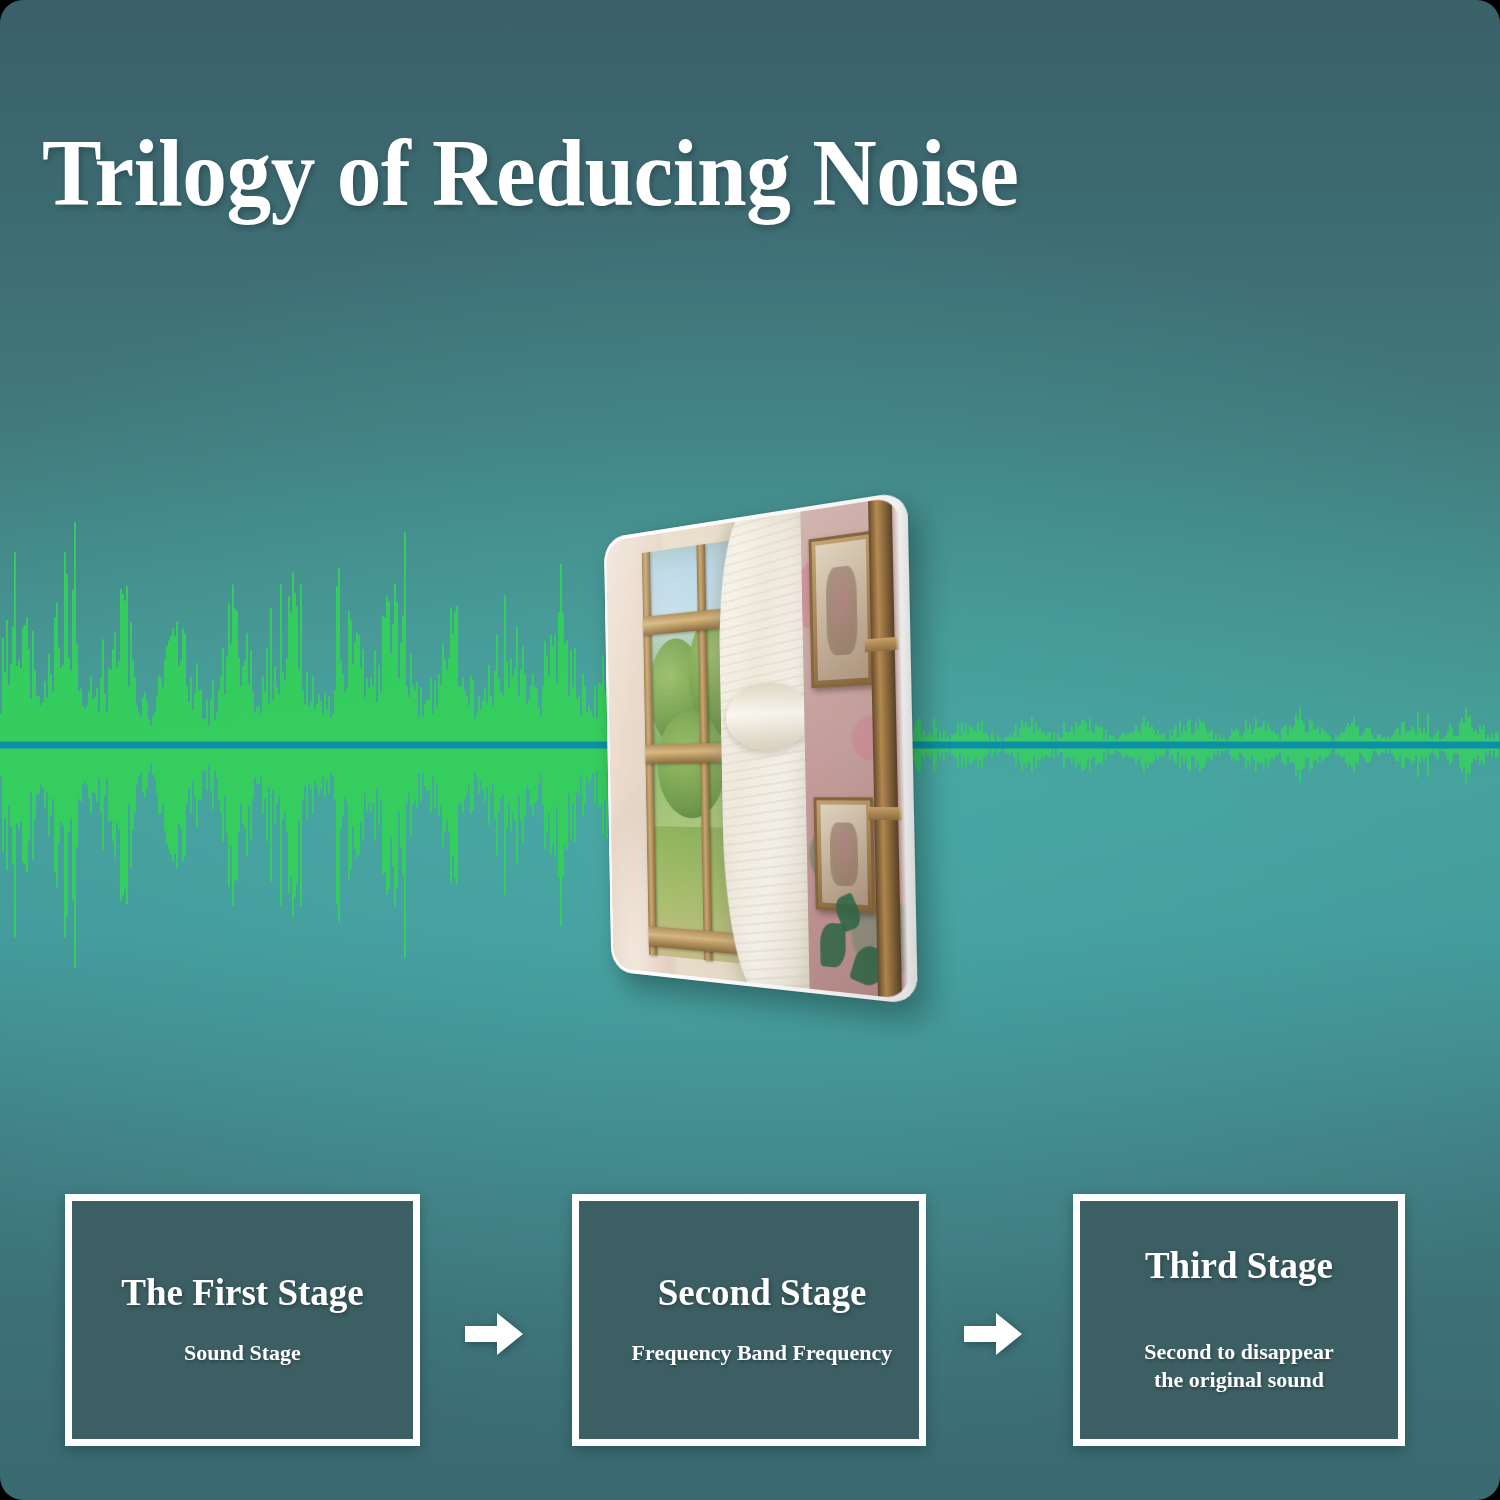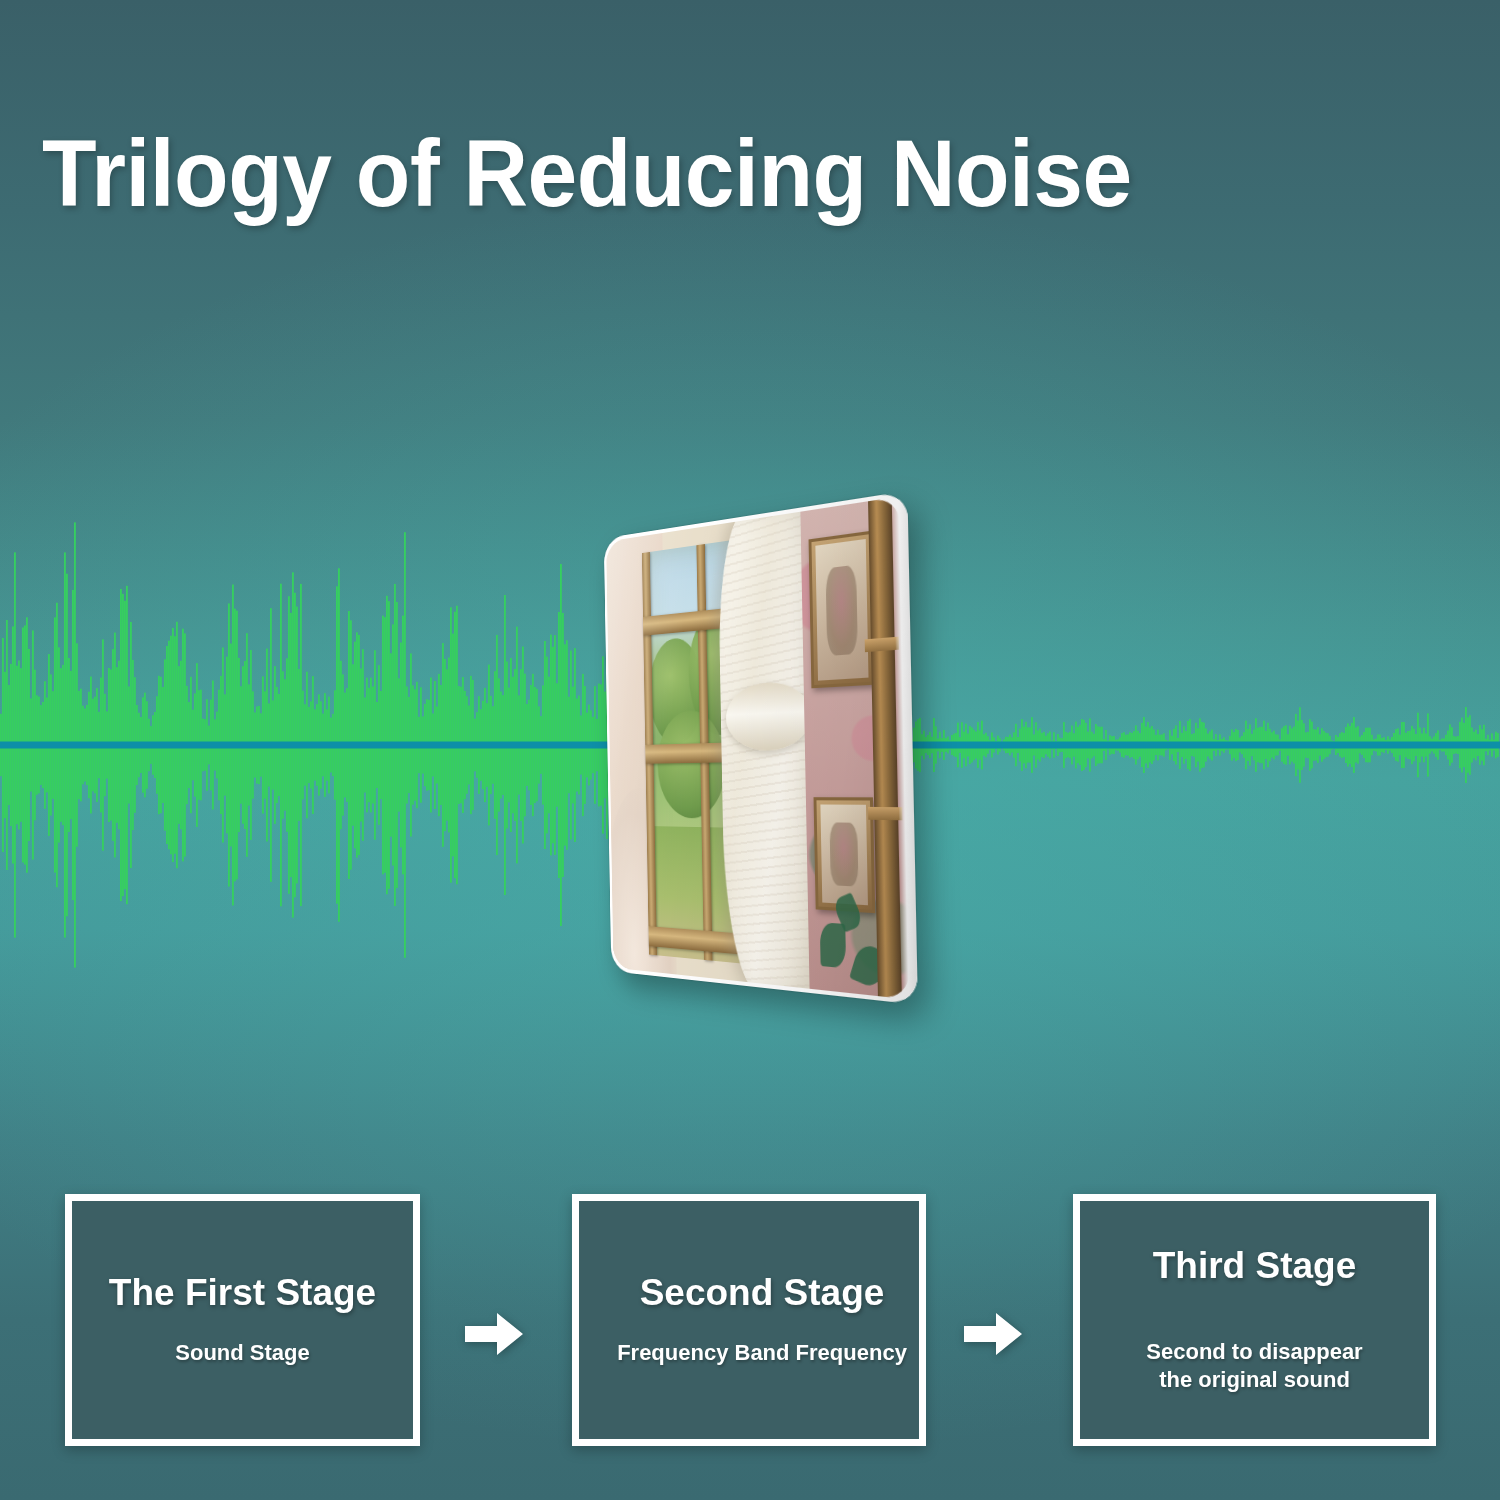--- a/index.html
+++ b/index.html
@@ -5,33 +5,34 @@
   html, body {
     margin: 0;
     padding: 0;
     background: #000;
   }
   #stage {
     position: relative;
     width: 1500px;
     height: 1500px;
     overflow: hidden;
-    font-family: Liberation Sans, sans-serif;
+    font-family: Liberation Serif, serif;
     background:
       radial-gradient(ellipse 1400px 900px at 50% 55%, rgba(74,176,172,0.55) 0%, rgba(74,176,172,0.0) 70%),
       linear-gradient(180deg,
         #3a6068 0%,
         #3d6b72 14%,
         #41797c 28%,
         #45918f 42%,
         #45a09c 52%,
         #44999a 62%,
         #407f85 76%,
         #3c6f76 88%,
         #3a6a71 100%);
+    border-radius: 23px;
   }
 
   
   #title {
     position: absolute;
     left: 42px;
     top: 126px;
     font-size: 95px;
     font-weight: bold;
     color: #ffffff;
@@ -225,21 +226,21 @@
   }
   .stage-sub {
     color: #ffffff;
     font-weight: bold;
     font-size: 22px;
     line-height: 1.28;
     text-shadow: 1px 2px 3px rgba(0,0,0,0.3);
   }
   #box-1 { left: 65px;   width: 355px; }
   #box-2 { left: 572px;  width: 354px; padding-left: 36px; }
-  #box-3 { left: 1073px; width: 363px; gap: 32px; }
+  #box-3 { left: 1073px; width: 332px; gap: 32px; }
   #box-3 .stage-title { margin-bottom: 20px; }
 
   .arrow-icon {
     position: absolute;
     top: 116px;
     width: 62px;
     height: 48px;
     filter: drop-shadow(1px 2px 4px rgba(0,0,0,0.3));
   }
   #arrow-1 { left: 463px; }

